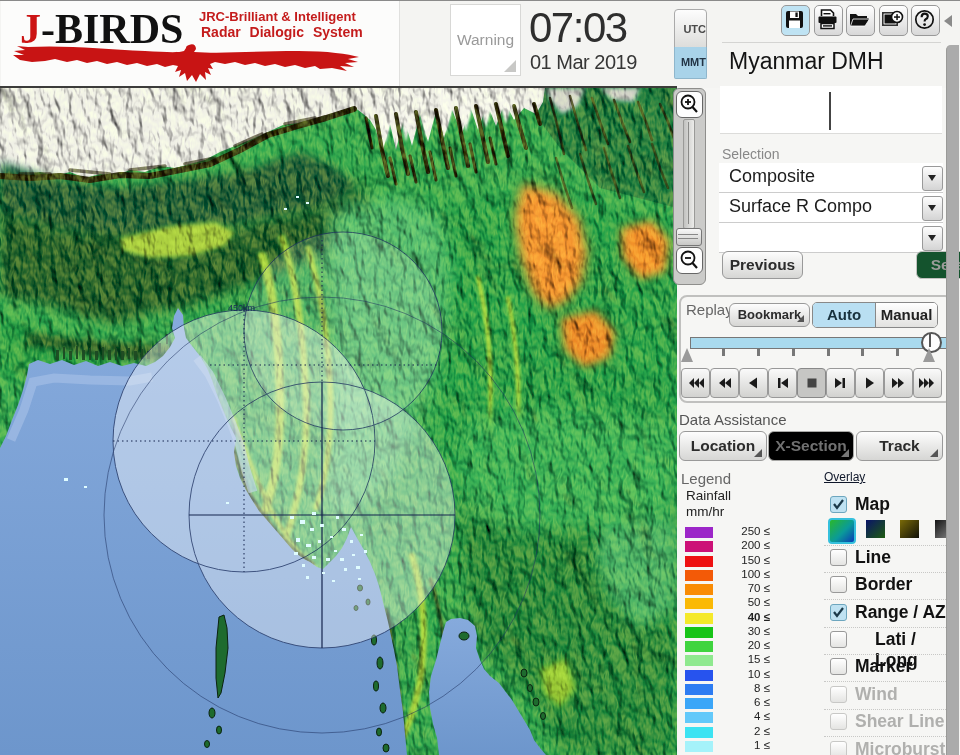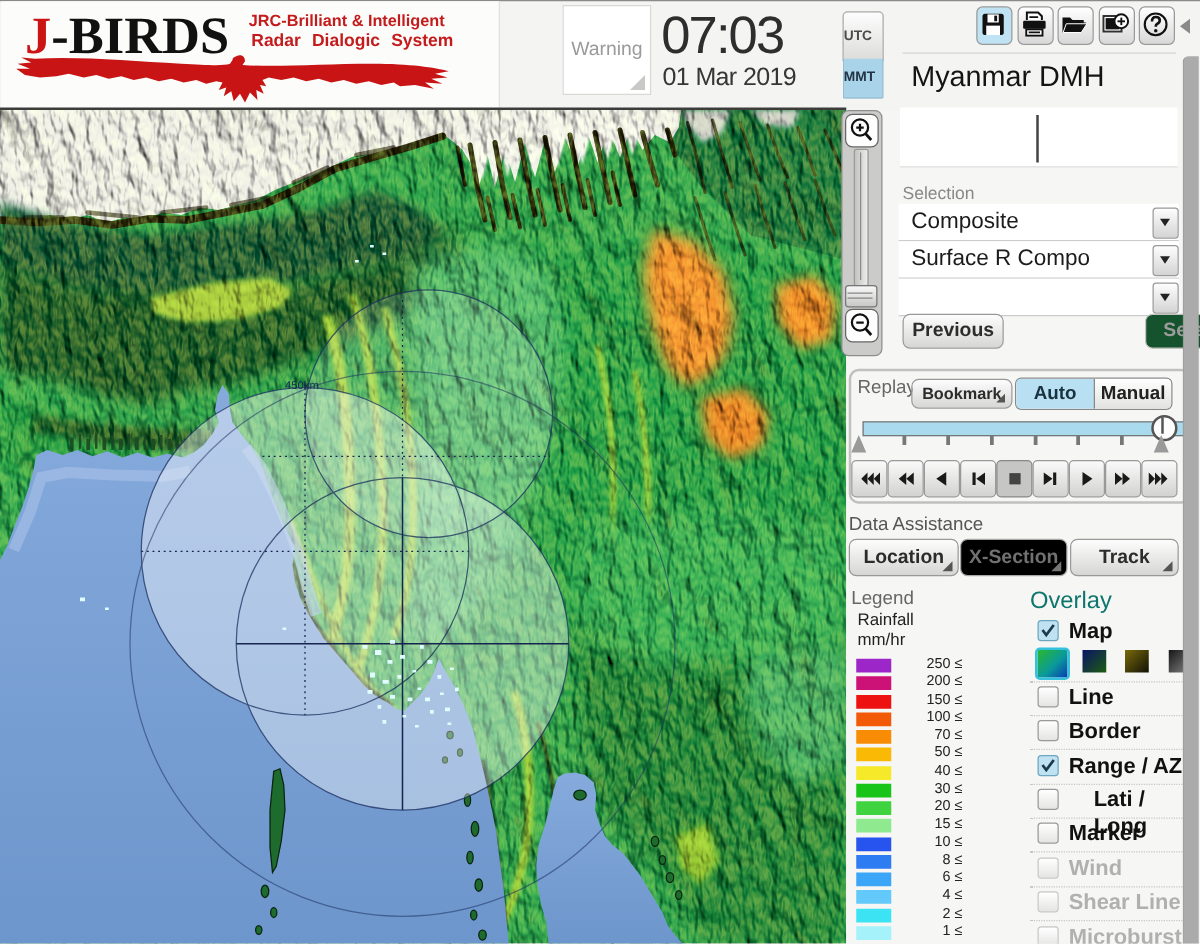--- a/index.html
+++ b/index.html
@@ -9,21 +9,21 @@
   #header{left:0;top:0;width:960px;height:88px;background:#f4f4f2;border-top:1px solid #8a8a8a;}
   #logobox{left:1px;top:1px;width:398px;height:85px;background:#fcfcfb;border-right:1px solid #e0e0de;}
   #jbirds{left:20px;top:5px;font-family:"Liberation Serif",serif;font-weight:bold;font-size:42px;letter-spacing:0px;color:#111;}
   #jbirds .j{color:#cc1414;}
   #sub1{left:199px;top:9px;font-size:13px;font-weight:bold;color:#c41c1c;letter-spacing:0px;}
   #sub2{left:201px;top:24px;font-size:14px;font-weight:bold;color:#c41c1c;word-spacing:5px;}
   #warnbtn{left:450px;top:4px;width:69px;height:70px;background:#fff;border:1px solid #d8d8d6;color:#9a9a9a;font-size:15.5px;text-align:center;line-height:70px;}
   #warncorner{left:504px;top:60px;width:0;height:0;border-left:12px solid transparent;border-bottom:12px solid #c8c8c6;}
   #time{left:529px;top:4px;width:120px;font-size:42px;color:#2e2e2e;letter-spacing:-1.5px;}
   #date{left:530px;top:51px;width:160px;font-size:20px;color:#363636;letter-spacing:-0.5px;}
-  .zone{left:674px;width:31px;text-align:left;font-size:11px;font-weight:bold;}
+  .zone{left:674px;width:31px;text-align:right;font-size:11px;font-weight:bold;}
   #utc{top:9px;height:38px;line-height:38px;background:linear-gradient(#fdfdfd,#dcdcda);border:1px solid #aaa;border-radius:4px 4px 0 0;color:#4a4a4a;}
   #mmt{top:47px;height:31px;line-height:31px;background:#a9d3e9;border:1px solid #8fb6cc;border-top:none;border-radius:0 0 2px 2px;color:#234;}
   .icbtn{top:5px;width:27px;height:29px;border:1px solid #999;border-radius:5px;background:linear-gradient(#ffffff,#d8d8d8);}
   #ic1{left:781px;background:#bfe3f3;}
   #ic2{left:814px;}
   #ic3{left:846px;}
   #ic4{left:879px;}
   #ic5{left:911px;}
   #hsep{left:722px;top:42px;width:219px;height:1px;background:#d4d4d2;}
   #dmh{left:729px;top:48px;font-size:23px;color:#141414;}
@@ -52,21 +52,21 @@
   .tick{top:348px;width:3px;height:8px;background:#777;}
   .tri-up{width:0;height:0;border-left:6.5px solid transparent;border-right:6.5px solid transparent;border-bottom:14px solid #9a9a9a;}
   .pb{top:368px;width:27px;height:28px;border:1px solid #999;border-radius:4px;background:linear-gradient(#fafafa,#d2d2d0);}
   #pb5{background:#c6c6c4;border-color:#888;}
   #da_lab{left:679px;top:411px;font-size:15px;color:#555;}
   .dabtn{top:431px;height:28px;line-height:28px;}
   #dab1{left:679px;width:86px;}
   #dab2{left:768px;width:84px;background:#000000;border-color:#a8a8a6;color:#717171;}
   #dab3{left:856px;width:85px;}
   #leg_lab{left:681px;top:470px;font-size:15px;color:#666;}
-  #ovl_lab{left:824px;top:470px;font-size:19px;color:#0f766e;}
+  #ovl_lab{left:824px;top:470px;font-size:12px;color:#0f172a;text-decoration:underline;}
   #rain1{left:686px;top:488px;font-size:13.5px;color:#222;}
   #rain2{left:686px;top:504px;font-size:13.5px;color:#222;}
   .sw{left:685px;width:28px;height:11px;}
   .swlab{width:52px;text-align:right;font-size:11.5px;color:#222;}
   .cb{left:830px;width:15px;height:15px;border:1px solid #999;border-radius:3px;background:linear-gradient(#fff,#e4e4e2);}
   .cbchk{background:#bfe2f2;border-color:#6da6be;}
   .ovtext{left:855px;font-size:17.5px;font-weight:bold;color:#111;}
   .ovdis{color:#b0b0ae;}
   .dotline{left:824px;width:128px;border-top:1px dotted #c8c8c6;}
   #scrollstrip{left:946px;top:45px;width:12px;height:710px;background:#ababab;border-radius:5px 0 0 0;border-left:1px solid #9a9a98;}
@@ -457,21 +457,21 @@
 <div class="abs sw" style="top:698px;background:#3ba6f8"></div>
 <div class="abs sw" style="top:712px;background:#63c9fa"></div>
 <div class="abs sw" style="top:727px;background:#3ce3f2"></div>
 <div class="abs sw" style="top:741px;background:#a5f2fa"></div>
 <div class="abs swlab" style="left:718px;top:525px;">250 ≤</div>
 <div class="abs swlab" style="left:718px;top:539px;">200 ≤</div>
 <div class="abs swlab" style="left:718px;top:554px;">150 ≤</div>
 <div class="abs swlab" style="left:718px;top:568px;">100 ≤</div>
 <div class="abs swlab" style="left:718px;top:582px;">70 ≤</div>
 <div class="abs swlab" style="left:718px;top:596px;">50 ≤</div>
-<div class="abs swlab" style="left:718px;top:611px;">40 ≤</div>
+<div class="abs swlab" style="left:718px;top:611px;font-weight:bold;">40 ≤</div>
 <div class="abs swlab" style="left:718px;top:625px;">30 ≤</div>
 <div class="abs swlab" style="left:718px;top:639px;">20 ≤</div>
 <div class="abs swlab" style="left:718px;top:653px;">15 ≤</div>
 <div class="abs swlab" style="left:718px;top:668px;">10 ≤</div>
 <div class="abs swlab" style="left:718px;top:682px;">8 ≤</div>
 <div class="abs swlab" style="left:718px;top:696px;">6 ≤</div>
 <div class="abs swlab" style="left:718px;top:710px;">4 ≤</div>
 <div class="abs swlab" style="left:718px;top:725px;">2 ≤</div>
 <div class="abs swlab" style="left:718px;top:739px;">1 ≤</div>
 

